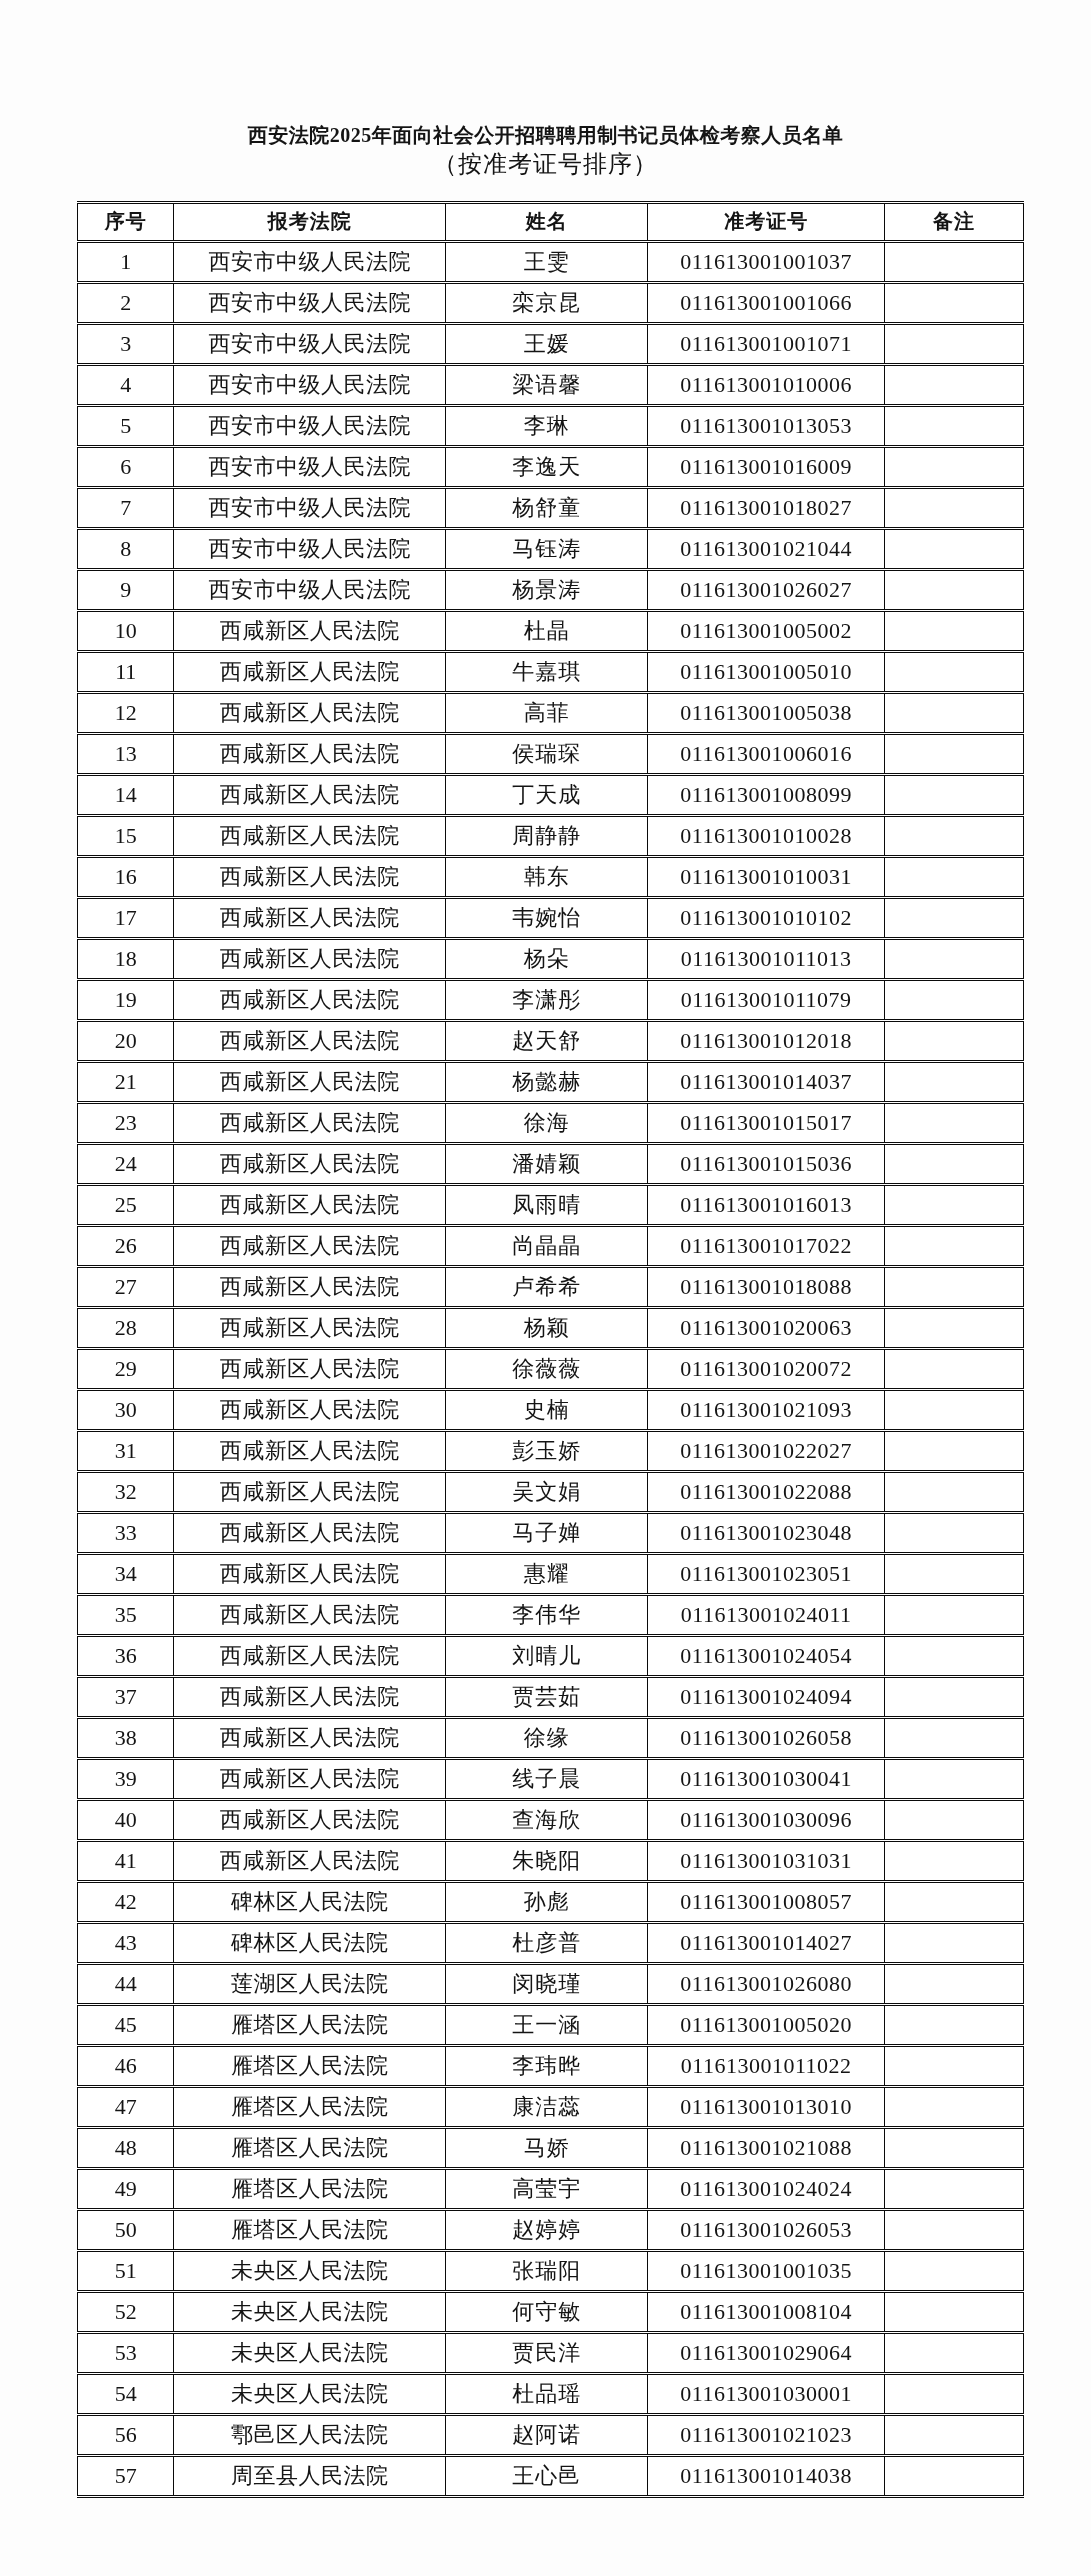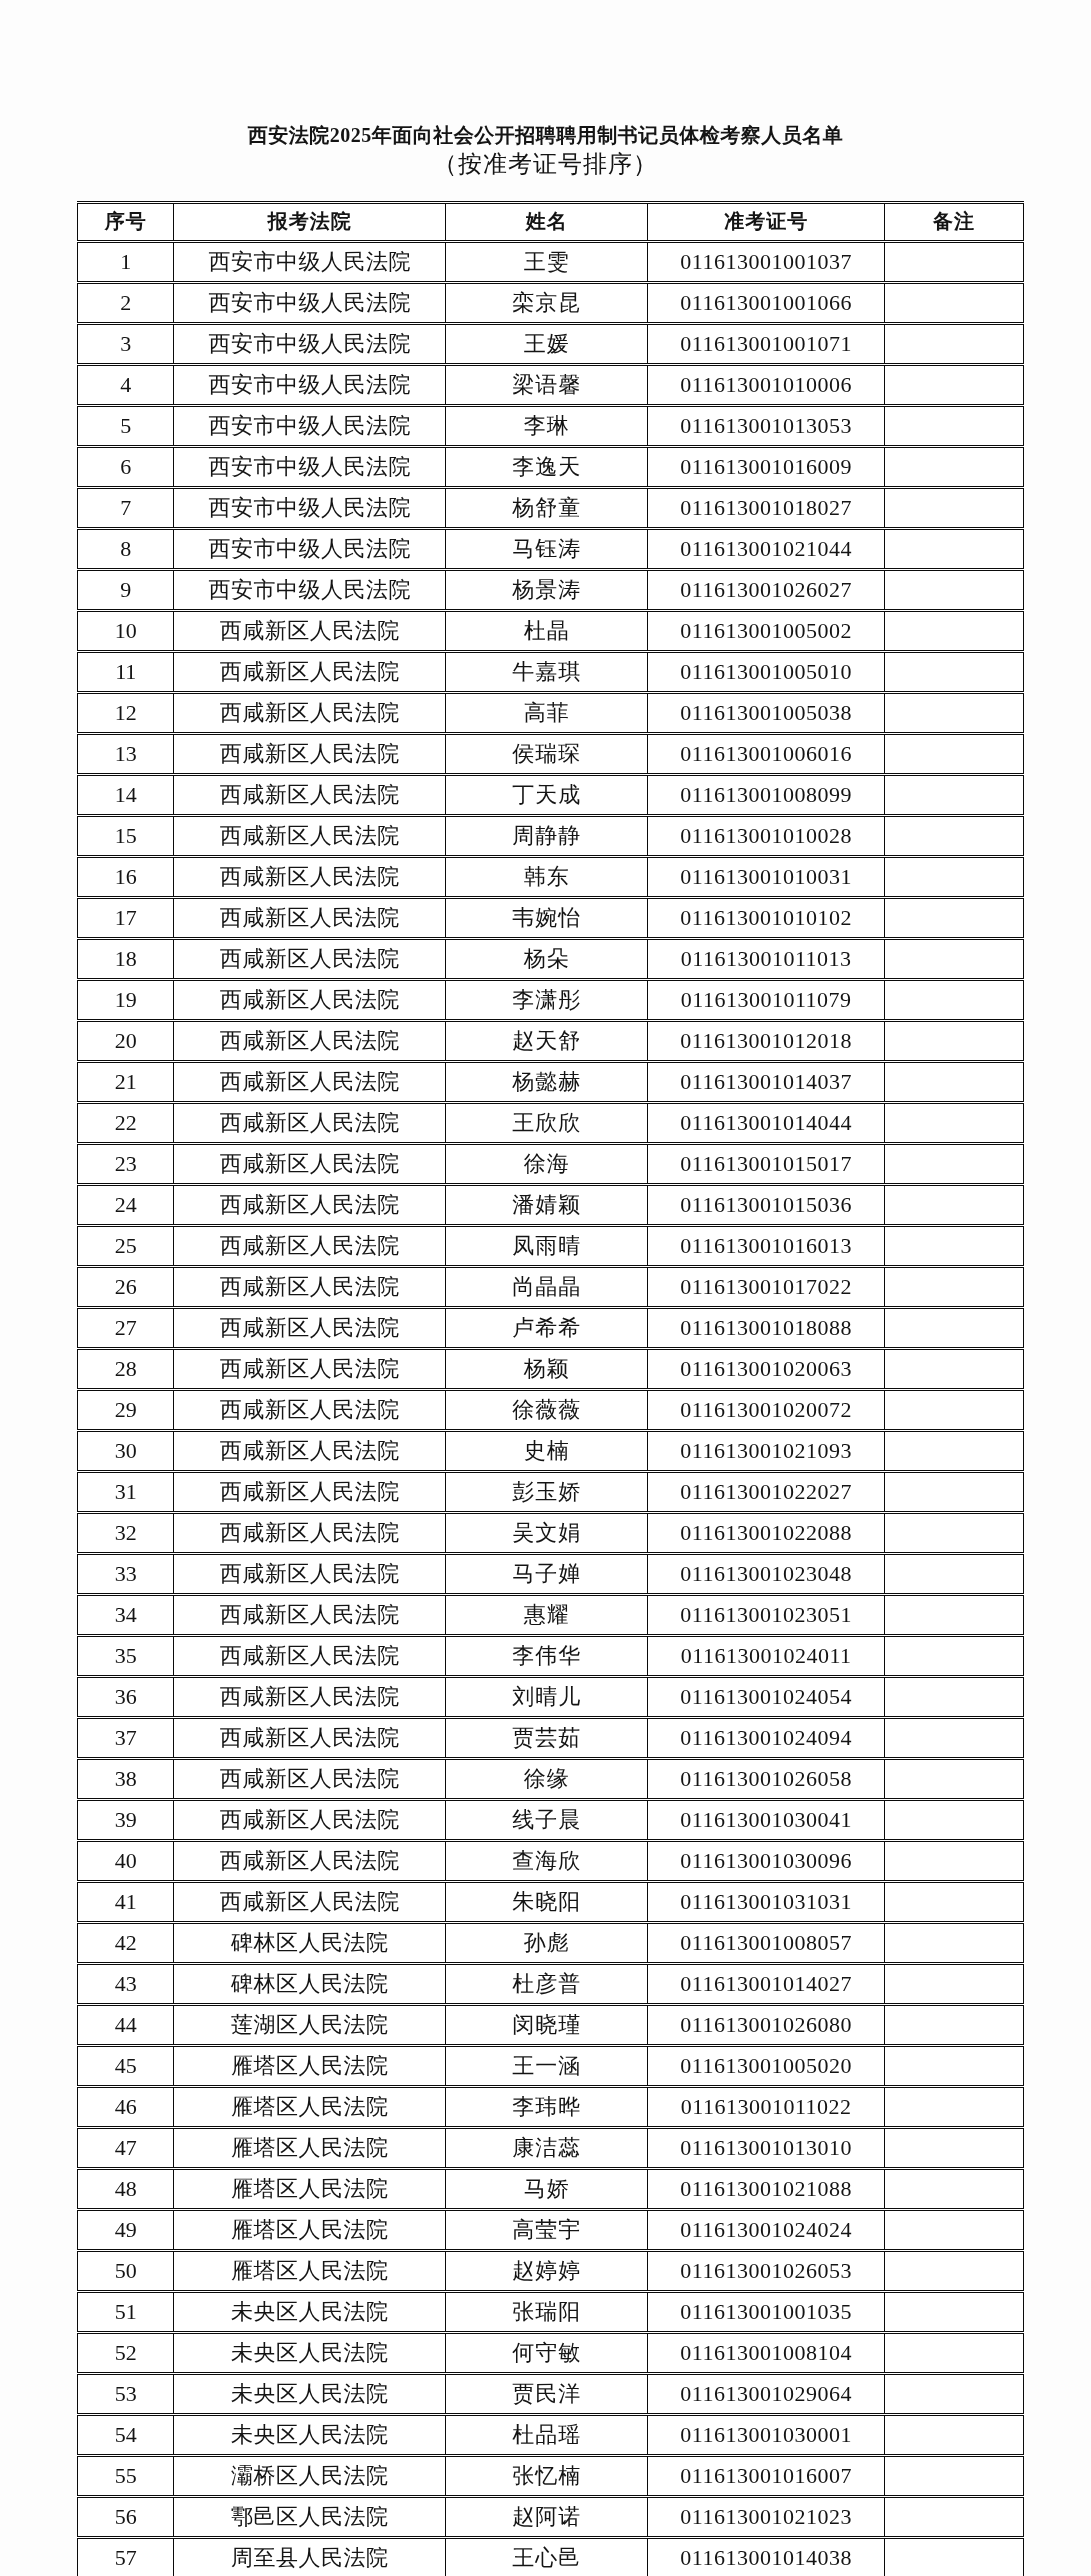--- a/index.html
+++ b/index.html
@@ -233,27 +233,20 @@
         <td class="col-note"></td>
       </tr>
       <tr>
         <td class="col-seq">21</td>
         <td class="col-court">西咸新区人民法院</td>
         <td class="col-name">杨懿赫</td>
         <td class="col-ticket">011613001014037</td>
         <td class="col-note"></td>
       </tr>
       <tr>
-        <td class="col-seq">22</td>
-        <td class="col-court">西咸新区人民法院</td>
-        <td class="col-name">王欣欣</td>
-        <td class="col-ticket">011613001014044</td>
-        <td class="col-note"></td>
-      </tr>
-      <tr>
         <td class="col-seq">23</td>
         <td class="col-court">西咸新区人民法院</td>
         <td class="col-name">徐海</td>
         <td class="col-ticket">011613001015017</td>
         <td class="col-note"></td>
       </tr>
       <tr>
         <td class="col-seq">24</td>
         <td class="col-court">西咸新区人民法院</td>
         <td class="col-name">潘婧颖</td>
@@ -461,27 +454,20 @@
         <td class="col-court">未央区人民法院</td>
         <td class="col-name">贾民洋</td>
         <td class="col-ticket">011613001029064</td>
         <td class="col-note"></td>
       </tr>
       <tr>
         <td class="col-seq">54</td>
         <td class="col-court">未央区人民法院</td>
         <td class="col-name">杜品瑶</td>
         <td class="col-ticket">011613001030001</td>
-        <td class="col-note"></td>
-      </tr>
-      <tr>
-        <td class="col-seq">55</td>
-        <td class="col-court">灞桥区人民法院</td>
-        <td class="col-name">张忆楠</td>
-        <td class="col-ticket">011613001016007</td>
         <td class="col-note"></td>
       </tr>
       <tr>
         <td class="col-seq">56</td>
         <td class="col-court">鄠邑区人民法院</td>
         <td class="col-name">赵阿诺</td>
         <td class="col-ticket">011613001021023</td>
         <td class="col-note"></td>
       </tr>
       <tr>

